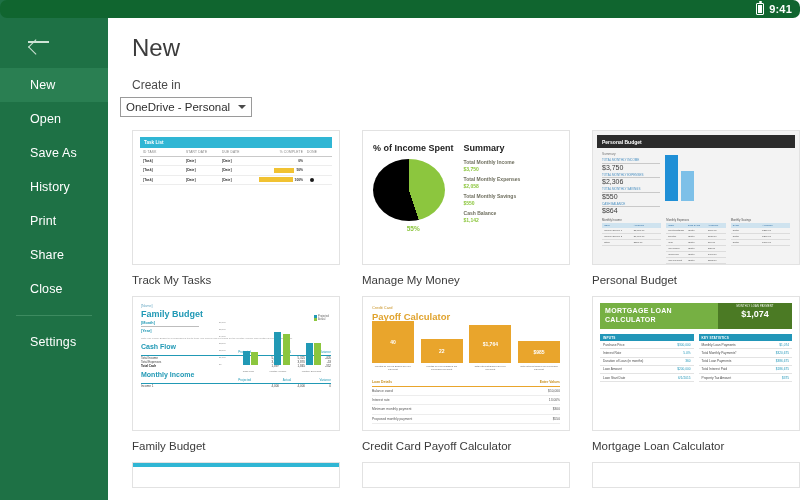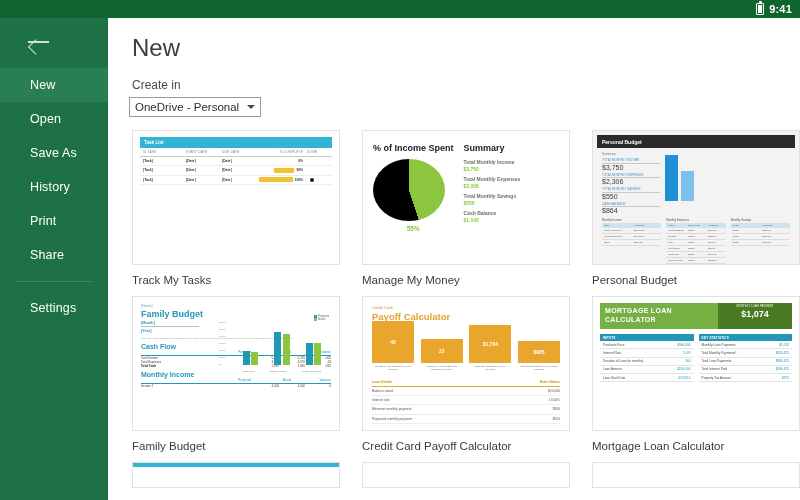--- a/index.html
+++ b/index.html
@@ -9,21 +9,21 @@
     font-family: "Liberation Sans", sans-serif;
     background: #ffffff;
   }
   .app { position: relative; width: 800px; height: 500px; display: flex; }
 
   
   .statusbar {
     position: absolute; top: 0; left: 0; width: 800px; height: 18px;
     background: #10652f; z-index: 40;
     display: flex; align-items: center; justify-content: flex-end;
-    padding-right: 8px; gap: 5px;
+    padding-right: 8px; gap: 5px; border-radius: 7px;
   }
   .status-time { color: #ffffff; font-size: 11px; font-weight: bold; letter-spacing: .2px; }
   .battery { width: 8px; height: 12px; border: 1.3px solid #ffffff; border-radius: 1px; position: relative; }
   .battery::after { content:""; position:absolute; top:-3px; left:2px; width:3px; height:2px; background:#fff; border-radius:1px;}
   .battery .fill { position:absolute; inset:1px; background:#fff; }
 
   
   .sidebar {
     width: 108px; height: 500px; background: #1e7145;
     padding-top: 18px; flex: none; position: relative; z-index: 30;
@@ -54,21 +54,21 @@
   .user-mail { font-size: 9.5px; color: #8d8d8d; }
   .avatar {
     width: 32px; height: 32px; border-radius: 50%; background: #dedede;
     display: flex; align-items: center; justify-content: center;
   }
   .avatar svg { display: block; }
 
   .page-title { font-size: 24px; color: #3c3c3c; font-weight: normal; margin: 16px 0 0 24px; }
   .create-label { font-size: 12px; color: #4a4a4a; margin: 16px 0 5px 24px; }
   .dropdown {
-    margin-left: 21px; width: 132px; height: 20px; border: 1px solid #9a9a9a;
+    margin-left: 12px; width: 132px; height: 20px; border: 1px solid #9a9a9a;
     display: flex; align-items: center; padding: 4px 5px; background: #fff;
   }
   .dropdown-value { font-size: 11.5px; color: #2e2e2e; flex: 1; white-space: nowrap; }
   .caret { width:0;height:0;border-left:4px solid transparent;border-right:4px solid transparent;border-top:4.5px solid #4a4a4a; }
 
   
   .grid { margin: 13px 0 0 24px; display: flex; flex-wrap: wrap; gap: 6px 22px; width: 668px; }
   .card { width: 208px; }
   .thumb {
     width: 208px; height: 135px; border: 1px solid #e2e2e2; background: #fff;
@@ -207,20 +207,23 @@
         </div>
       <div class="nav-item">
           <span>History</span>
         </div>
       <div class="nav-item">
           <span>Print</span>
         </div>
       <div class="nav-item">
           <span>Share</span>
         </div>
+      <div class="nav-item">
+          <span>Close</span>
+        </div>
       <div class="nav-sep"></div>
       <div class="nav-item">
           <span>Settings</span>
         </div>
     </div>
   </div>
 
   <div class="main">
 
 

